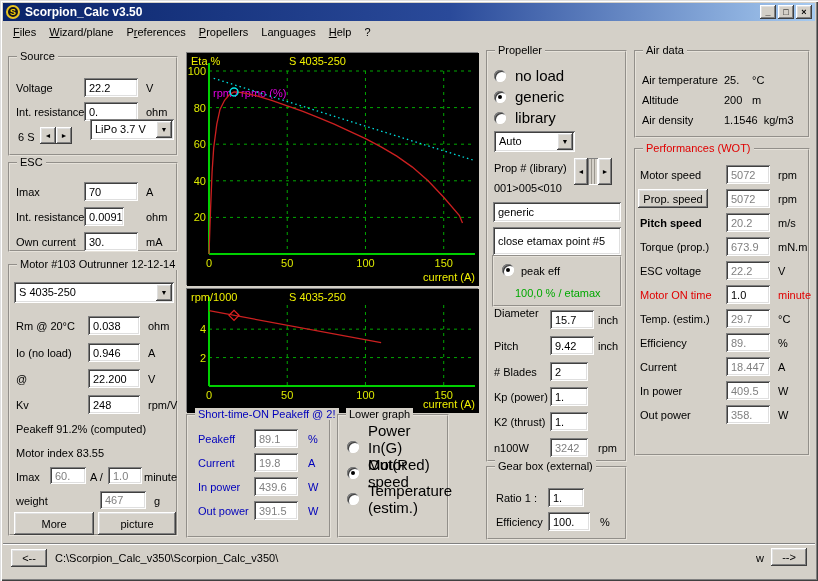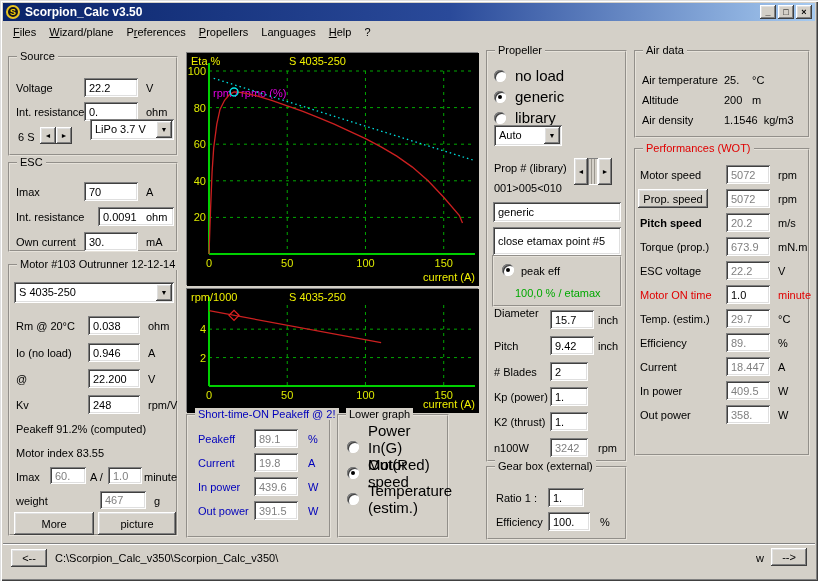--- a/index.html
+++ b/index.html
@@ -120,21 +120,21 @@
   </div>
 
   <div class="gbox" style="left:8px;top:162px;width:170px;height:90px">
     <span class="legend">ESC</span>
     <span class="lbl" style="left:6px;top:22px">Imax</span>
     <div class="field" style="left:74px;top:18px;width:54px">
         <span>70</span>
       </div>
     <span class="lbl" style="left:136px;top:22px">A</span>
     <span class="lbl" style="left:6px;top:47px">Int. resistance</span>
-    <div class="field" style="left:88px;top:43px;width:76px">
+    <div class="field" style="left:74px;top:43px;width:40px">
         <span>0.0091</span>
       </div>
     <span class="lbl" style="left:136px;top:47px">ohm</span>
     <span class="lbl" style="left:6px;top:72px">Own current</span>
     <div class="field" style="left:74px;top:68px;width:54px">
         <span>30.</span>
       </div>
     <span class="lbl" style="left:136px;top:72px">mA</span>
   </div>
 
@@ -302,21 +302,21 @@
         </div>
         <div class="radio-row">
           <span class="radio checked"></span>
           <span>generic</span>
         </div>
         <div class="radio-row">
           <span class="radio"></span>
           <span>library</span>
         </div>
       </div>
-    <div class="combo" style="left:6px;top:73px;width:68px">
+    <div class="combo" style="left:6px;top:79px;width:81px">
       <span class="combo-val">Auto</span>
       <span class="combo-btn">
           <span>▼</span>
         </span>
     </div>
     <span class="lbl" style="left:6px;top:110px">Prop # (library)</span>
     <button class="btn" style="left:86px;top:106px;width:14px;height:27px;font-size:7px">
         <span>◄</span>
       </button>
     <div class="hstripe" style="left:100px;top:106px;width:10px;height:27px"></div>

